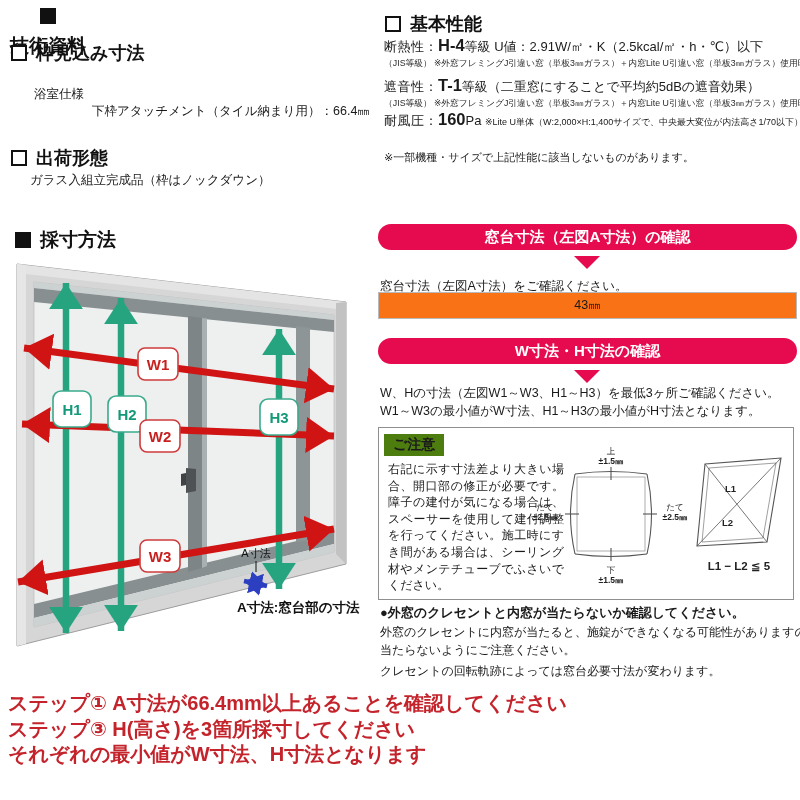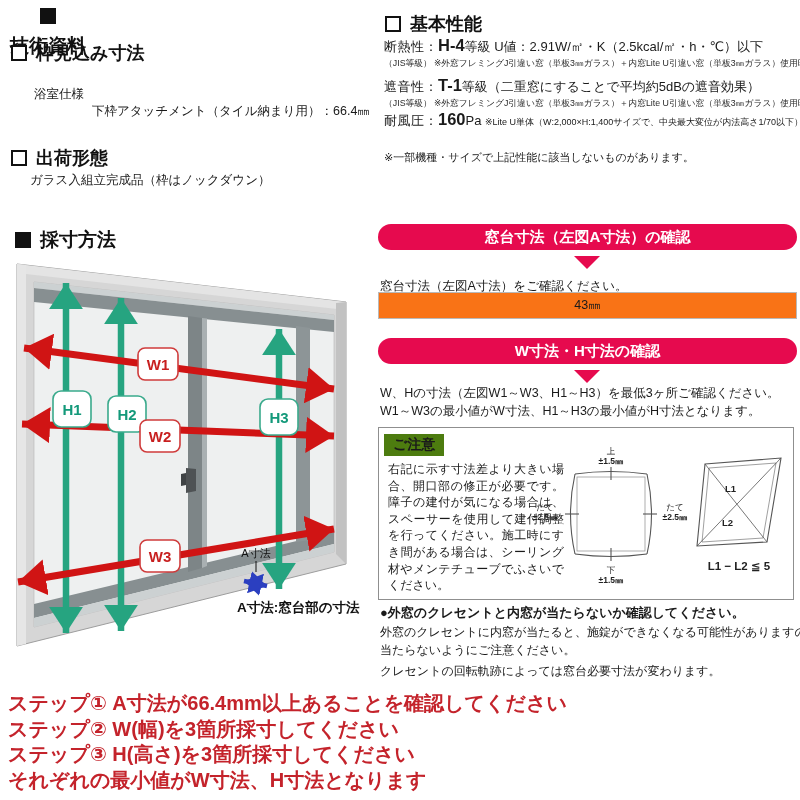--- a/index.html
+++ b/index.html
@@ -213,18 +213,17 @@
     </svg>
   </div>
 
   <div class="cres-title">●外窓のクレセントと内窓が当たらないか確認してください。</div>
   <div class="cres-line" style="top:624px;">外窓のクレセントに内窓が当たると、施錠ができなくなる可能性がありますので、</div>
   <div class="cres-line" style="top:642px;">当たらないようにご注意ください。</div>
   <div class="cres-line" style="top:663px;">クレセントの回転軌跡によっては窓台必要寸法が変わります。</div>
 
   <div class="steps">
     <div>ステップ① A寸法が66.4mm以上あることを確認してください</div>
-    <div>ステップ② W(幅)を3箇所採寸してください</div>
     <div>ステップ③ H(高さ)を3箇所採寸してください</div>
     <div>それぞれの最小値がW寸法、H寸法となります</div>
   </div>
 
 </div>
 
 </body></html>

